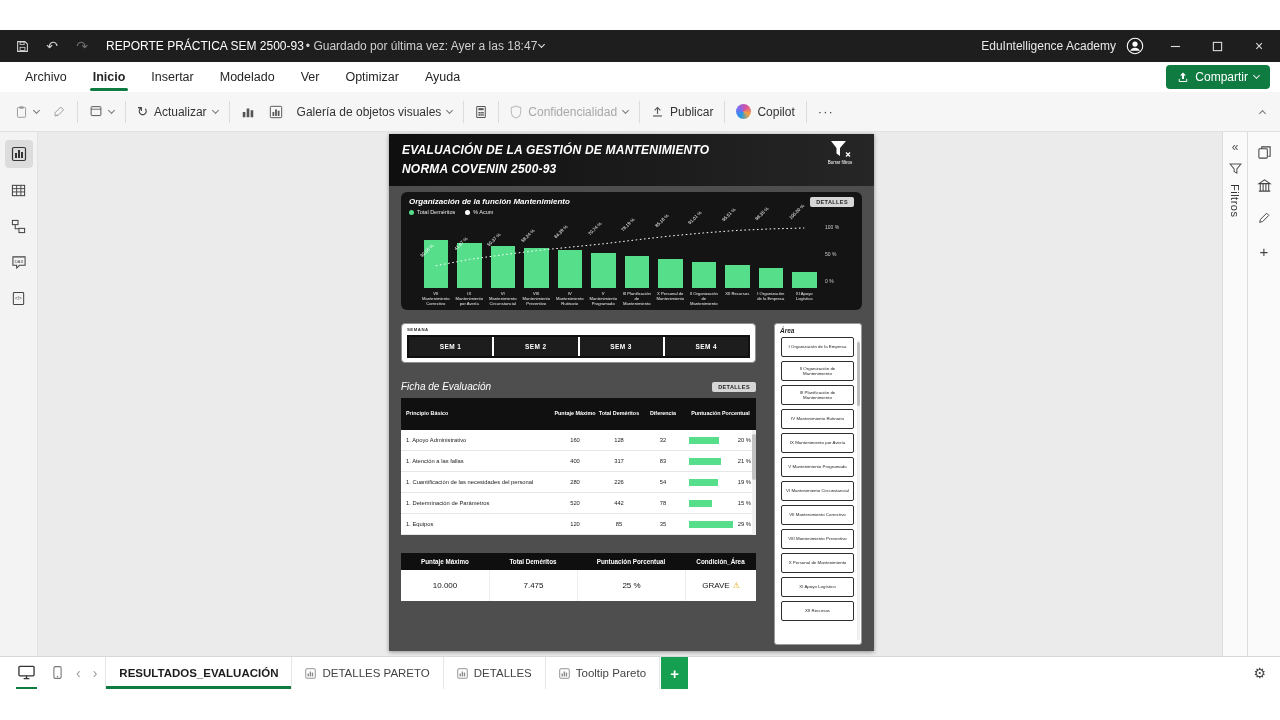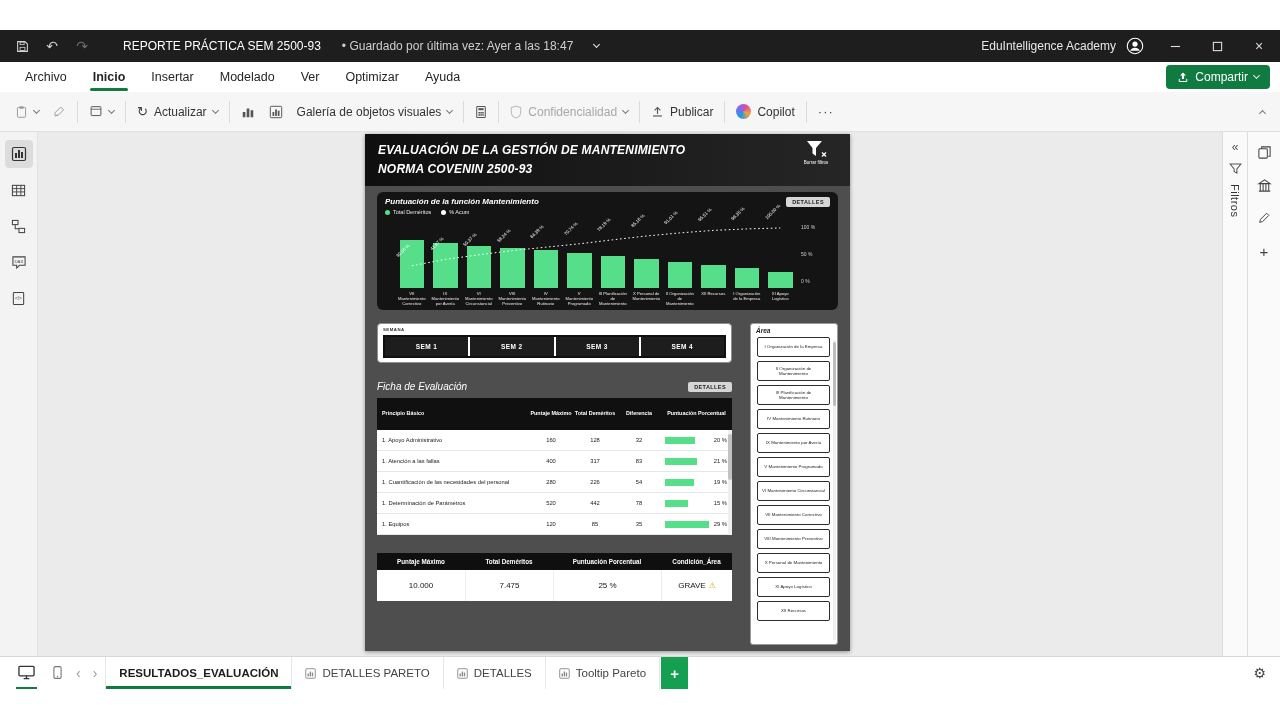--- a/index.html
+++ b/index.html
@@ -7,21 +7,21 @@
 body{width:1280px;height:720px;font-family:"Liberation Sans","DejaVu Sans",sans-serif;background:#fff;overflow:hidden;position:relative}
 svg{display:block}
 .app{position:absolute;inset:0;display:flex;flex-direction:column}
 .topspace{height:30px;background:#fff}
 .bottomspace{height:31px;background:#fff}
 
 .titlebar{height:32px;background:#1e1e1e;display:flex;align-items:center;color:#e8e8e8;font-size:12px;flex:none}
 .tb-icon{width:24px;height:24px;display:flex;align-items:center;justify-content:center;margin-left:6px;color:#cfcfcf;font-size:14px}
 .tb-icon.first{margin-left:10px}
 .tb-icon.dim{color:#6f6f6f}
-.tb-title{display:flex;align-items:center;gap:21px;margin-left:29px;color:#fff}
+.tb-title{display:flex;align-items:center;gap:2px;margin-left:12px;color:#fff}
 .tb-sub{color:#cfcfcf}
 .tb-spacer{flex:1}
 .tb-account{display:flex;align-items:center;gap:10px;margin-right:10px}
 .winbtn{width:42px;height:32px;display:flex;align-items:center;justify-content:center;color:#dcdcdc;font-size:14px}
 
 .menubar{height:30px;background:#fff;display:flex;align-items:center;position:relative;flex:none}
 .menu-items{display:flex;height:100%;padding-left:12px}
 .menu-item{padding:0 13px;display:flex;align-items:center;font-size:12.5px;color:#252525;position:relative}
 .menu-item.active{font-weight:700}
 .menu-item.active::after{content:"";position:absolute;left:10px;right:10px;bottom:1px;height:3px;background:var(--accent);border-radius:2px}
@@ -44,21 +44,21 @@
 .rail-btn{width:28px;height:28px;display:flex;align-items:center;justify-content:center;border-radius:4px}
 .rail-btn.active{background:#dcdcdc}
 .canvas{flex:1;background:#ebebeb;position:relative;overflow:hidden}
 .filters-rail{width:25px;background:#fafafa;border-left:1px solid #ddd;display:flex;flex-direction:column;align-items:center;padding-top:8px;gap:9px;flex:none}
 .expand-ic{font-size:12px;color:#555}
 .vtext{writing-mode:vertical-rl;font-size:11px;color:#333;letter-spacing:.5px}
 .panes-rail{width:33px;background:#fafafa;border-left:1px solid #ddd;display:flex;flex-direction:column;align-items:center;padding-top:10px;gap:13px;flex:none}
 .pane-ic{width:20px;height:20px;display:flex;align-items:center;justify-content:center;color:#444}
 .plus-ic{font-size:15px;color:#444}
 
-.report-page{position:absolute;left:327px;top:2px;width:485px;height:517px;background:#4e4e4e;box-shadow:0 1px 4px rgba(0,0,0,.4)}
+.report-page{position:absolute;left:351px;top:2px;width:485px;height:517px;background:#4e4e4e;box-shadow:0 1px 4px rgba(0,0,0,.4)}
 .rp-header{position:absolute;left:0;top:0;width:100%;height:52px;background:linear-gradient(90deg,#0f0f0f,#262626);color:#fff}
 .rp-title{position:absolute;left:13px;top:7px;font-size:12px;font-weight:700;font-style:italic;line-height:1.55;letter-spacing:.2px}
 .funnel-box{position:absolute;right:12px;top:6px;width:44px;display:flex;flex-direction:column;align-items:center;color:#fff}
 .funnel-cap{font-size:4.5px;margin-top:1px}
 .pareto{position:absolute;left:12px;top:58px;width:461px;height:118px;background:#141414;border-radius:6px;color:#fff}
 .pareto-title{position:absolute;left:8px;top:5px;font-size:8px;font-weight:700;font-style:italic}
 .legend{position:absolute;left:8px;top:17px;display:flex;gap:10px}
 .leg-item{display:flex;align-items:center;gap:3px}
 .leg-t{font-size:5.5px;color:#e8e8e8}
 .dot{width:5px;height:5px;border-radius:50%}
@@ -334,21 +334,21 @@
               <svg width="23" height="19" viewBox="0 0 23 19">
                   <path d="M2 1h15l-6 7v8l-3.5-2.5V8z" fill="#fff"></path>
                   <path d="M17 12.5l4 4M21 12.5l-4 4" stroke="#fff" stroke-width="1.3"></path>
                 </svg>
             </span>
             <div class="funnel-cap">Borrar filtros</div>
           </div>
         </div>
 
         <div class="pareto">
-          <div class="pareto-title">Puntuación de la función Mantenimiento</div>
+          <div class="pareto-title">Organización de la función Mantenimiento</div>
           <div class="legend">
               <div class="leg-item">
                 <span class="dot g"></span>
                 <span class="leg-t">Total Deméritos</span>
               </div>
               <div class="leg-item">
                 <span class="dot w"></span>
                 <span class="leg-t">% Acum</span>
               </div>
             </div>

